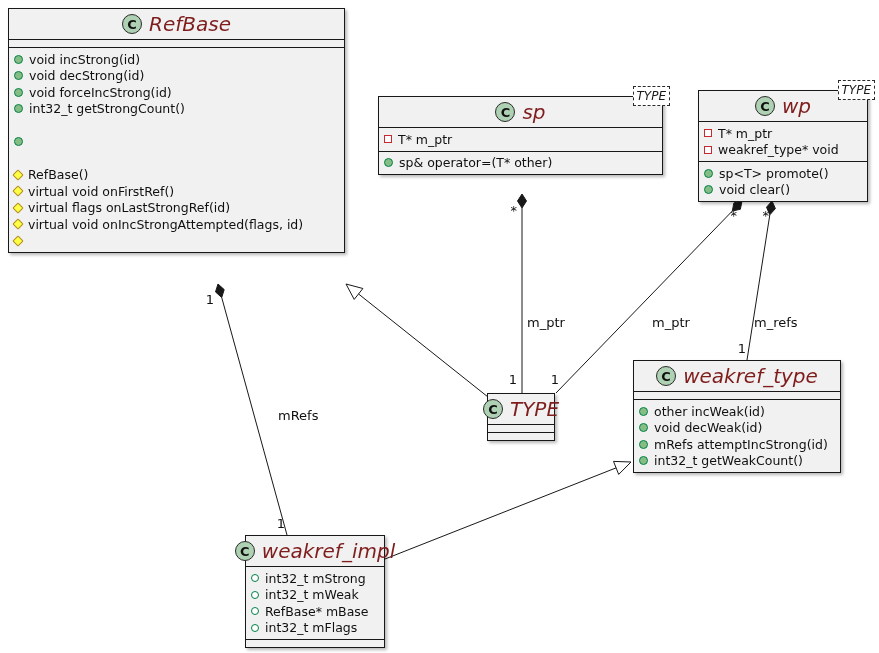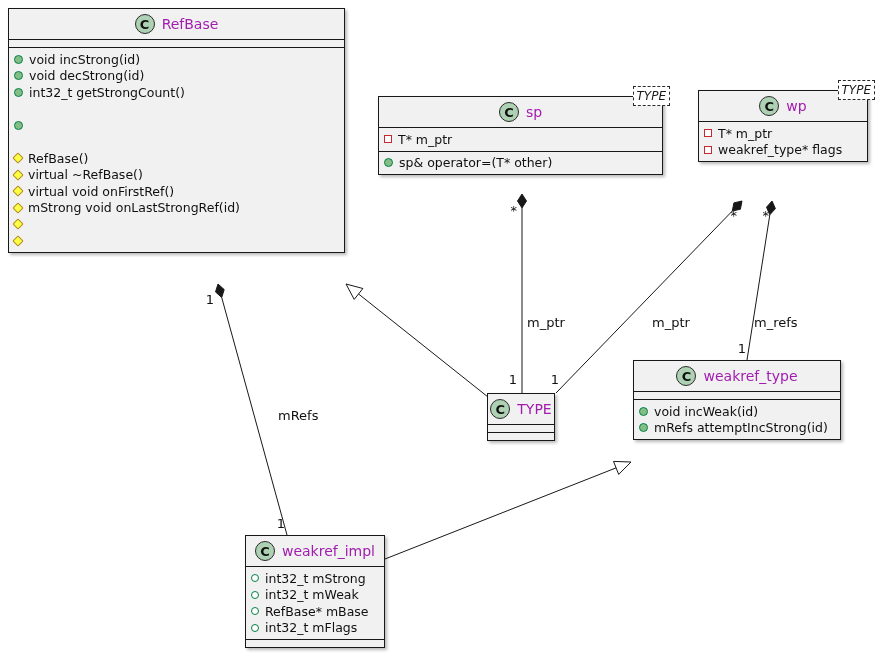--- a/index.html
+++ b/index.html
@@ -6,21 +6,21 @@
   #canvas{position:relative;width:879px;height:653px;background:#ffffff;
           font-family:"DejaVu Sans", sans-serif;overflow:hidden;}
   #edges{position:absolute;left:0;top:0;width:879px;height:653px;z-index:0;}
   .cls{position:absolute;background:#F1F1F1;border:1px solid #181818;box-sizing:border-box;
        box-shadow:2px 2px 3px rgba(0,0,0,0.28);z-index:1;}
   .cls-header{position:relative;display:flex;align-items:center;justify-content:center;
        gap:7px;height:30px;border-bottom:1px solid #181818;padding:0 4px;}
   .badge{width:20px;height:20px;border-radius:50%;background:#ADD1B2;border:1px solid #2a2a2a;
        display:flex;align-items:center;justify-content:center;font-weight:bold;font-size:13px;
        color:#101010;flex:0 0 auto;box-sizing:border-box;}
-  .cls-name{font-size:14px;color:#a21caf;white-space:nowrap;}
+  .cls-name{font-size:20px;color:#7f1d1d;white-space:nowrap;font-style:italic;}
   .cls-tag{position:absolute;top:-11px;right:-8px;background:#ffffff;border:1px dashed #2a2a2a;
        font-style:italic;font-size:12px;line-height:16px;padding:1px 3px;color:#1a1a1a;}
   .sec{border-bottom:1px solid #181818;padding:3px 5px;}
   .sec:last-child{border-bottom:none;}
   .sec.empty{height:7px;padding:0;}
   .mrow{display:flex;align-items:center;height:16.5px;white-space:nowrap;
         font-size:12.5px;color:#101010;}
   .ic{flex:0 0 auto;margin-right:6px;box-sizing:border-box;}
   .ic.public-method{width:9px;height:9px;border-radius:50%;background:#84BE84;border:1px solid #038048;}
   .ic.public-field{width:8px;height:8px;border-radius:50%;background:#ffffff;border:1px solid #038048;}
@@ -69,51 +69,52 @@
         <div class="mrow">
           <span class="ic public-method"></span>
           <span>void incStrong(id)</span>
         </div>
         <div class="mrow">
           <span class="ic public-method"></span>
           <span>void decStrong(id)</span>
         </div>
         <div class="mrow">
           <span class="ic public-method"></span>
+          <span>void forceIncStrong(id)</span>
+        </div>
+        <div class="mrow">
+          <span class="ic public-method"></span>
           <span>int32_t getStrongCount()</span>
         </div>
         <div class="mrow">
           <span class="ic blank"></span>
           <span>&nbsp;</span>
         </div>
         <div class="mrow">
           <span class="ic public-method"></span>
         </div>
         <div class="mrow">
           <span class="ic blank"></span>
           <span>&nbsp;</span>
         </div>
         <div class="mrow">
           <span class="ic protected-method"></span>
           <span>RefBase()</span>
         </div>
         <div class="mrow">
           <span class="ic protected-method"></span>
-          <span>virtual ~RefBase()</span>
-        </div>
-        <div class="mrow">
-          <span class="ic protected-method"></span>
           <span>virtual void onFirstRef()</span>
         </div>
         <div class="mrow">
           <span class="ic protected-method"></span>
-          <span>mStrong void onLastStrongRef(id)</span>
-        </div>
-        <div class="mrow">
-          <span class="ic protected-method"></span>
+          <span>virtual flags onLastStrongRef(id)</span>
+        </div>
+        <div class="mrow">
+          <span class="ic protected-method"></span>
+          <span>virtual void onIncStrongAttempted(flags, id)</span>
         </div>
         <div class="mrow">
           <span class="ic protected-method"></span>
         </div>
       </div>
     </div>
     <div class="cls" style="left: 378px; top: 96px; width: 285px;">
       <div class="cls-header">
         <span class="badge">C</span>
         <span class="cls-name">sp</span>
@@ -138,38 +139,56 @@
         <span class="cls-name">wp</span>
         <span class="cls-tag">TYPE</span>
       </div>
       <div class="sec">
         <div class="mrow">
           <span class="ic private-field"></span>
           <span>T* m_ptr</span>
         </div>
         <div class="mrow">
           <span class="ic private-field"></span>
-          <span>weakref_type* flags</span>
+          <span>weakref_type* void</span>
+        </div>
+      </div>
+      <div class="sec">
+        <div class="mrow">
+          <span class="ic public-method"></span>
+          <span>sp&lt;T&gt; promote()</span>
+        </div>
+        <div class="mrow">
+          <span class="ic public-method"></span>
+          <span>void clear()</span>
         </div>
       </div>
     </div>
     <div class="cls" style="left: 633px; top: 360px; width: 208px;">
       <div class="cls-header">
         <span class="badge">C</span>
         <span class="cls-name">weakref_type</span>
       </div>
       <div class="sec empty"></div>
       <div class="sec">
         <div class="mrow">
           <span class="ic public-method"></span>
-          <span>void incWeak(id)</span>
+          <span>other incWeak(id)</span>
+        </div>
+        <div class="mrow">
+          <span class="ic public-method"></span>
+          <span>void decWeak(id)</span>
         </div>
         <div class="mrow">
           <span class="ic public-method"></span>
           <span>mRefs attemptIncStrong(id)</span>
+        </div>
+        <div class="mrow">
+          <span class="ic public-method"></span>
+          <span>int32_t getWeakCount()</span>
         </div>
       </div>
     </div>
     <div class="cls" style="left: 487px; top: 393px; width: 68px;">
       <div class="cls-header">
         <span class="badge">C</span>
         <span class="cls-name">TYPE</span>
       </div>
       <div class="sec empty"></div>
       <div class="sec empty"></div>

